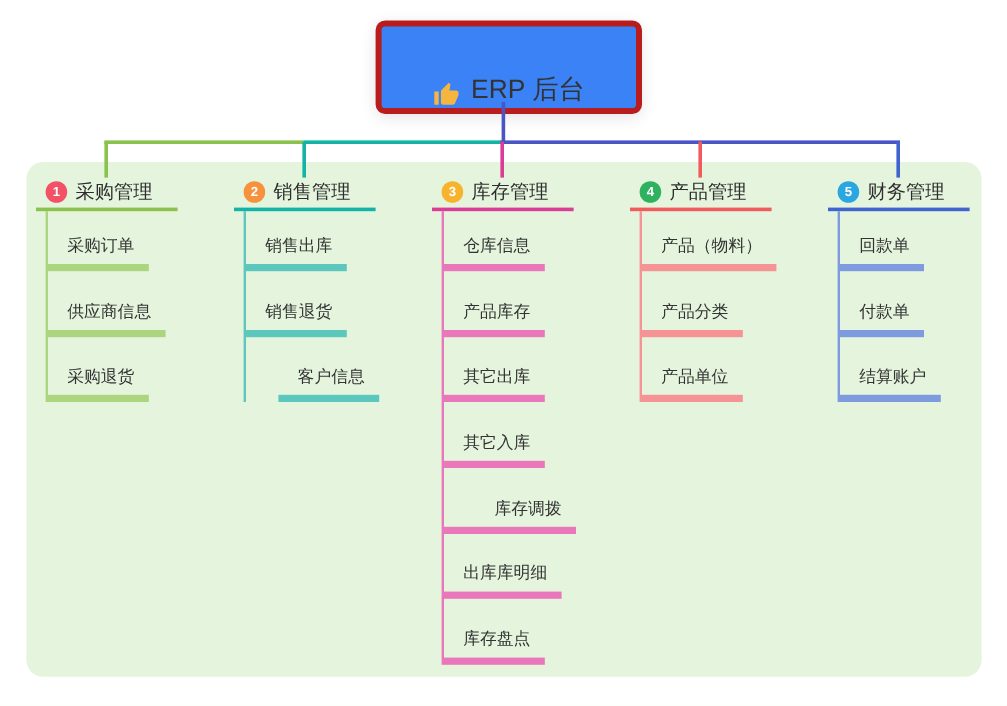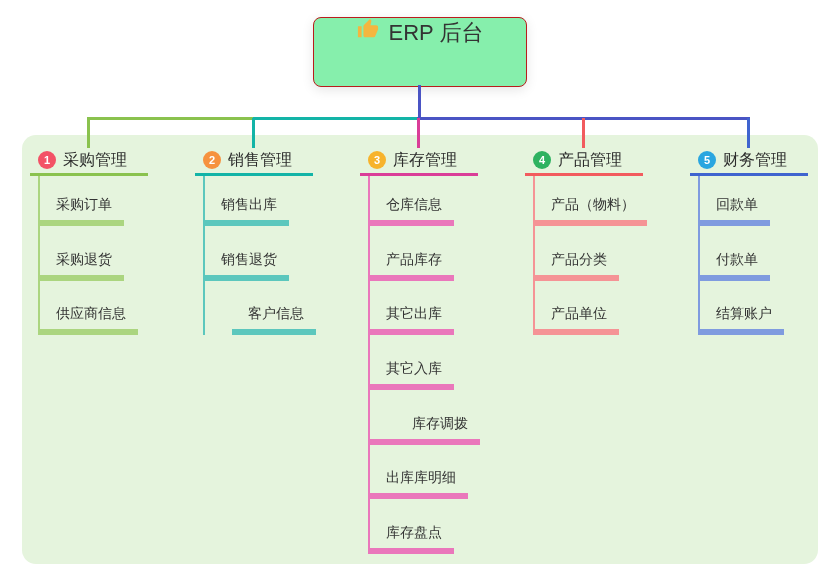--- a/index.html
+++ b/index.html
@@ -8,23 +8,23 @@
     font-family:"Liberation Sans","DejaVu Sans",sans-serif;color:#333;
     overflow:hidden;
   }
   #panel{
     position:absolute;left:22px;top:135px;width:796px;height:429px;
     border-radius:14px;
   }
   
   #root-node{
     position:absolute;left:313px;top:17px;width:212px;height:68px;
-    background:#86efac;border:1px solid #b91c1c;border-radius:8px;
+    background:#3b82f6;border:5px solid #b91c1c;border-radius:8px;
     box-shadow:0 3px 12px rgba(0,0,0,.10);
-    display:flex;align-items:flex-start;justify-content:center;gap:10px;
+    display:flex;align-items:flex-end;justify-content:center;gap:10px;
     font-size:22px;font-weight:500;color:#333;
   }
   #root-node .icon{display:flex;align-items:center;}
   
   .line{position:absolute;}
   
   .branch{position:absolute;top:147px;width:160px;}
   .branch-header{
     height:29px;width:118px;box-sizing:border-box;
     display:flex;align-items:center;gap:7px;padding-left:8px;
@@ -75,22 +75,22 @@
       <div class="line" style="left: 746.5px; top: 118px; width: 3px; height: 30px; background: rgb(63, 100, 207);"></div>
     </div>
   <div id="branches">
       <div class="branch" style="left: 30px;">
         <div class="branch-header" style="border-bottom-color: rgb(138, 194, 78);">
           <span class="badge" style="background: rgb(243, 82, 102);">1</span>
           <span>采购管理</span>
         </div>
         <div class="sub-list" style="border-left-color: rgb(171, 213, 127);">
           <div class="leaf" style="border-bottom-color: rgb(171, 213, 127);">采购订单</div>
+          <div class="leaf" style="border-bottom-color: rgb(171, 213, 127);">供应商信息</div>
           <div class="leaf" style="border-bottom-color: rgb(171, 213, 127);">采购退货</div>
-          <div class="leaf" style="border-bottom-color: rgb(171, 213, 127);">供应商信息</div>
         </div>
       </div>
       <div class="branch" style="left: 195px;">
         <div class="branch-header" style="border-bottom-color: rgb(19, 180, 167);">
           <span class="badge" style="background: rgb(246, 146, 62);">2</span>
           <span>销售管理</span>
         </div>
         <div class="sub-list" style="border-left-color: rgb(92, 199, 189);">
           <div class="leaf" style="border-bottom-color: rgb(92, 199, 189);">销售出库</div>
           <div class="leaf" style="border-bottom-color: rgb(92, 199, 189);">销售退货</div>

